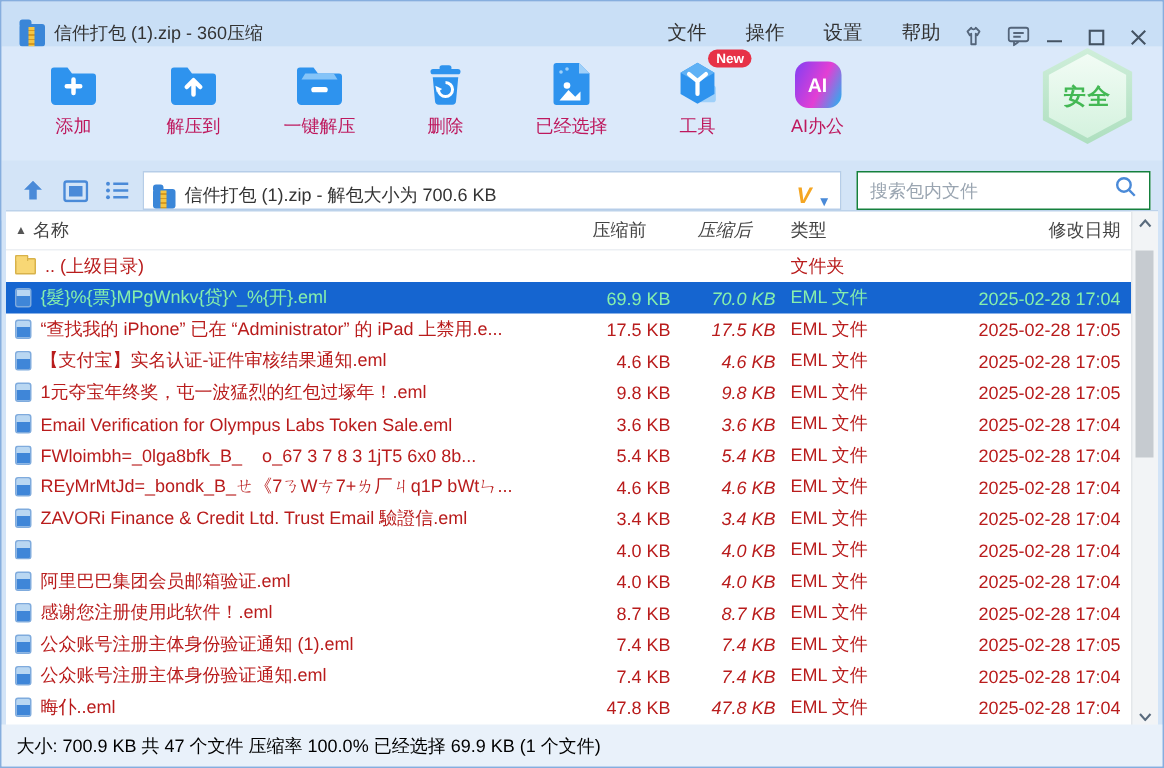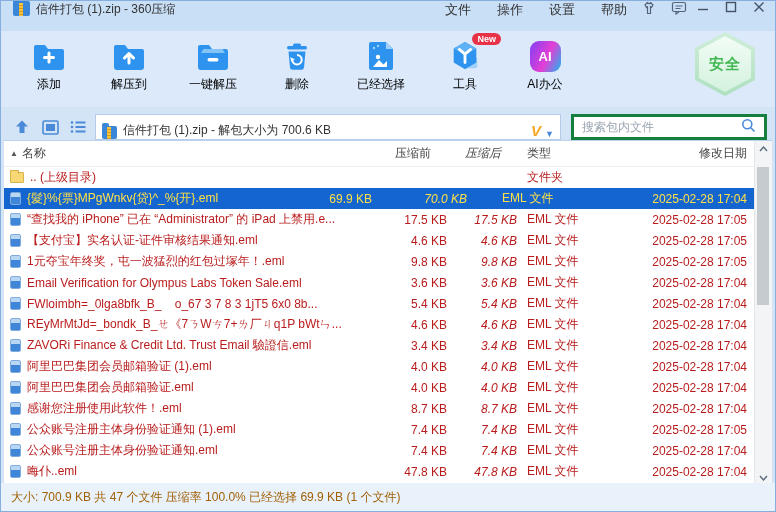--- a/index.html
+++ b/index.html
@@ -2,38 +2,38 @@
 <html><head>
 <meta charset="utf-8">
 <style>
   html,body{margin:0;padding:0;}
   body{
     width:776px;height:512px;overflow:hidden;position:relative;
     font-family:"Liberation Sans","DejaVu Sans",sans-serif;
     background:#d3e4f7;border:1px solid #86aede;box-sizing:border-box;
   }
   
-  .titlebar{height:30px;background:#c9dff6;display:flex;align-items:flex-start;padding:0 8px;}
+  .titlebar{height:30px;background:#c9dff6;display:flex;align-items:flex-end;padding:0 8px;}
   .app-icon{width:17px;height:15px;position:relative;margin:0 6px 0 4px;}
   .app-icon .folder{position:absolute;inset:0;background:#3a86d8;border-radius:2px;}
   .app-icon .folder:before{content:"";position:absolute;top:-3px;left:0;width:8px;height:4px;background:#3a86d8;border-radius:2px 2px 0 0;}
   .app-icon .zip{position:absolute;left:6px;top:2px;width:4px;height:13px;background:repeating-linear-gradient(#f5c542 0 2px,#d89a1e 2px 3px);}
   .title-text{font-size:12px;color:#333;}
   .menu-area{margin-left:auto;display:flex;align-items:center;gap:26px;margin-right:14px;}
   .menu-item{font-size:13px;color:#333;cursor:default;}
   .tb-icons{display:flex;align-items:center;gap:14px;margin-right:10px;}
   .tb-icons svg{display:block;}
   .win-controls{display:flex;align-items:center;gap:16px;margin-right:2px;}
   .win-controls svg{display:block;}
   
   .toolbar{height:69px;background:#dbe9fa;display:flex;align-items:flex-start;padding:7px 0 0 22px;position:relative;}
   .tool-item{width:52px;min-width:52px;margin-right:28px;display:flex;flex-direction:column;align-items:center;position:relative;cursor:default;}
   .tool-item.wide{width:60px;min-width:60px;}
   .tool-icon{height:34px;display:flex;align-items:flex-end;justify-content:center;}
-  .tool-label{font-size:12px;color:#000000;margin-top:4px;white-space:nowrap;}
+  .tool-label{font-size:12px;color:#be185d;margin-top:4px;white-space:nowrap;}
   .badge-new{position:absolute;top:-5px;right:-10px;background:#e73247;color:#fff;font-size:9px;line-height:12px;padding:0 5px;border-radius:8px;font-weight:bold;}
   .ai-box{width:31px;height:31px;border-radius:9px;background:linear-gradient(115deg,#8a3ff0 5%,#e33fd4 55%,#19b9f2 100%);display:flex;align-items:center;justify-content:center;color:#fff;font-size:13px;font-weight:bold;}
   .safe-hex-outer{position:absolute;right:20px;top:1px;width:60px;height:64px;
     clip-path:polygon(50% 0%,100% 25%,100% 75%,50% 100%,0% 75%,0% 25%);
     background:linear-gradient(180deg,#cfeeda,#aedfbf);}
   .safe-hex-inner{position:absolute;inset:4px;
     clip-path:polygon(50% 0%,100% 25%,100% 75%,50% 100%,0% 75%,0% 25%);
     background:linear-gradient(180deg,#f2fcf5,#d4f2de);
     display:flex;align-items:center;justify-content:center;}
   .safe-text{color:#43b854;font-size:15px;font-weight:bold;letter-spacing:1px;}
@@ -41,49 +41,49 @@
   .addressbar{height:40px;background:#d3e4f7;display:flex;align-items:center;padding:0 8px 0 10px;}
   .nav-btn{width:22px;height:22px;display:flex;align-items:center;justify-content:center;margin-right:6px;}
   .addr-box{flex:1;max-width:470px;height:26px;background:#fff;border:1px solid #b6cde8;display:flex;align-items:flex-end;padding:0 6px;box-sizing:border-box;margin-right:10px;}
   .addr-zip{width:15px;height:13px;position:relative;margin-right:6px;flex:none;}
   .addr-zip .folder{position:absolute;inset:0;background:#3a86d8;border-radius:2px;}
   .addr-zip .folder:before{content:"";position:absolute;top:-3px;left:0;width:7px;height:4px;background:#3a86d8;border-radius:2px 2px 0 0;}
   .addr-zip .zip{position:absolute;left:5px;top:1px;width:4px;height:12px;background:repeating-linear-gradient(#f5c542 0 2px,#d89a1e 2px 3px);}
   .addr-text{font-size:12px;color:#333;white-space:nowrap;overflow:hidden;flex:1;}
   .v-logo{color:#f5a623;font-weight:bold;font-size:15px;margin:0 4px 0 8px;font-style:italic;}
   .v-caret{color:#4a8ad8;font-size:9px;}
-  .search-box{width:196px;height:26px;background:#fff;border:3px solid #15803d;display:flex;align-items:center;padding:0 8px;box-sizing:border-box;margin-left:auto;}
+  .search-box{width:196px;height:26px;background:#fff;border:1px solid #15803d;display:flex;align-items:center;padding:0 8px;box-sizing:border-box;margin-left:auto;}
   .search-ph{font-size:12px;color:#9aa5b1;flex:1;}
   
   .main{position:absolute;top:139px;left:3px;right:3px;height:345px;background:#fff;border-top:1px solid #bcd2ea;}
   .thead{height:25px;display:flex;align-items:center;font-size:12px;color:#444;border-bottom:1px solid #eceff3;padding-right:17px;}
   .rows{position:absolute;top:26px;left:0;right:17px;}
   .row{height:21px;display:flex;align-items:center;font-size:12px;color:#b91c1c;cursor:default;}
-  .row.selected{background:#1565d0;color:#fde047;gap:25px;}
+  .row.selected{background:#1565d0;color:#86efac;}
   .cell-name{flex:1;display:flex;align-items:center;overflow:hidden;padding-left:6px;}
   .cell-name .label{white-space:pre;overflow:hidden;text-overflow:ellipsis;margin-left:6px;}
   .cell-before{width:100px;text-align:right;flex:none;}
   .cell-after{width:70px;text-align:right;flex:none;font-style:italic;}
   .cell-type{width:128px;padding-left:10px;box-sizing:border-box;flex:none;text-align:left;}
   .cell-date{width:110px;padding-right:8px;box-sizing:border-box;flex:none;text-align:right;white-space:nowrap;}
   .thead .cell-before,.thead .cell-after{text-align:right;padding-right:16px;box-sizing:border-box;}
   .thead .cell-date{text-align:right;padding-left:2px;}
   .sort-arrow{font-size:8px;color:#555;margin:0 4px 0 0;}
   .c-icon{flex:none;display:inline-block;}
   .icon-eml{width:11px;height:13px;border-radius:2px;background:linear-gradient(#b9d7f2 0 4px,#3f86d8 4px);border:1px solid #7fabdd;box-sizing:border-box;}
   .icon-folder{width:14px;height:11px;background:#f8d775;border:1px solid #d8b24a;border-radius:1px;position:relative;box-sizing:border-box;}
   .icon-folder:before{content:"";position:absolute;top:-3px;left:-1px;width:7px;height:3px;background:#f8d775;border:1px solid #d8b24a;border-bottom:none;border-radius:1px 1px 0 0;}
   
   .scrollbar{position:absolute;top:0;right:0;bottom:0;width:17px;background:#f2f4f6;border-left:1px solid #e4e7ea;}
   .sb-arrow{height:16px;display:flex;align-items:center;justify-content:center;}
   .sb-thumb{position:absolute;top:26px;left:2px;width:12px;height:138px;background:#c6cbd0;}
   .sb-down{position:absolute;bottom:0;left:0;right:0;}
   
   .statusbar{position:absolute;left:0;right:0;bottom:0;height:28px;background:#e9f1fa;display:flex;align-items:center;padding-left:10px;}
-  .status-text{font-size:12px;color:#a16207;}
+  .status-text{font-size:12px;color:#000000;}
 </style>
 </head>
 <body>
 
 <div class="titlebar">
   <span class="app-icon">
       <span class="folder"></span>
       <span class="zip"></span>
     </span>
   <span class="title-text">信件打包 (1).zip - 360压缩</span>
@@ -343,21 +343,20 @@
       <span class="label">ZAVORi Finance &amp; Credit Ltd. Trust Email 驗證信.eml</span>
     </span>
     <span class="cell-before">3.4 KB</span>
     <span class="cell-after">3.4 KB</span>
     <span class="cell-type">EML 文件</span>
     <span class="cell-date">2025-02-28 17:04</span>
   </div>
       <div class="row">
     <span class="cell-name">
       <span class="c-icon icon-eml"></span>
-      <span class="label">阿里巴巴集团会员邮箱验证 (1).eml</span>
     </span>
     <span class="cell-before">4.0 KB</span>
     <span class="cell-after">4.0 KB</span>
     <span class="cell-type">EML 文件</span>
     <span class="cell-date">2025-02-28 17:04</span>
   </div>
       <div class="row">
     <span class="cell-name">
       <span class="c-icon icon-eml"></span>
       <span class="label">阿里巴巴集团会员邮箱验证.eml</span>

